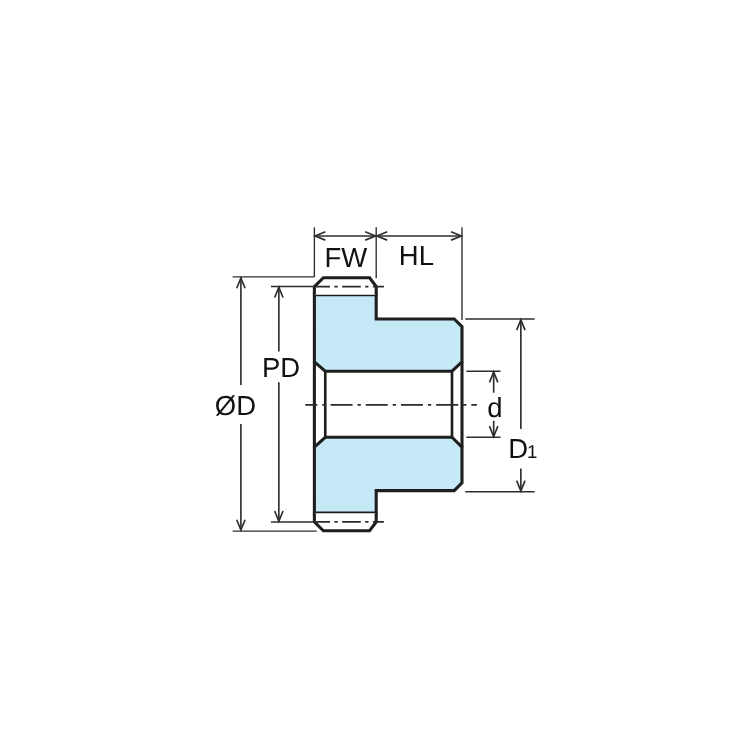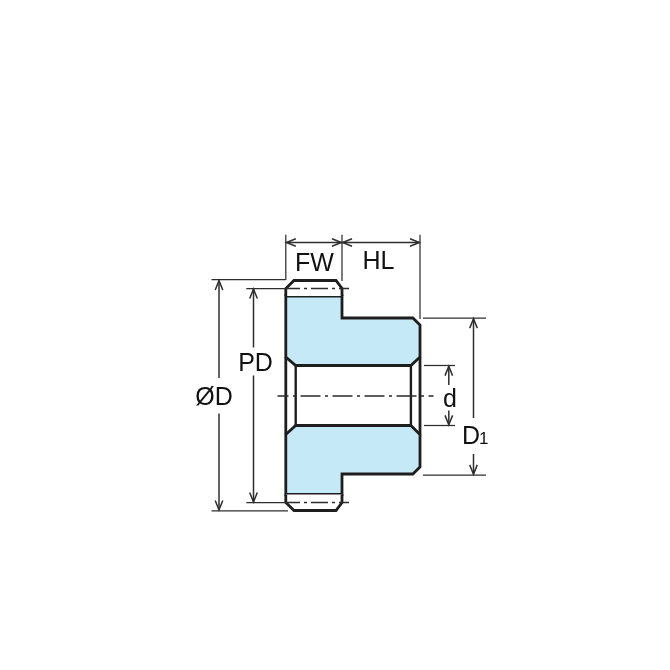--- a/index.html
+++ b/index.html
@@ -1,16 +1,16 @@
 <!DOCTYPE html>
 <html><head>
 <meta charset="utf-8">
 <style>
   html,body{margin:0;padding:0;background:#ffffff;}
-  .page{width:670px;height:510px;position:relative;background:#ffffff;overflow:hidden;margin-top:28px;}
+  .page{width:670px;height:510px;position:relative;background:#ffffff;overflow:hidden;}
   text{font-family:"Liberation Sans",sans-serif;fill:#111111;}
 </style>
 </head>
 <body>
 <div class="page">
 <svg width="670" height="670" viewBox="0 0 670 670" xmlns="http://www.w3.org/2000/svg">
 
   <rect x="0" y="0" width="670" height="670" fill="#ffffff"></rect>
 
   <path d="M285.8,268 L342,268 L342,290 L412.9,290 L420,297 L420,329 L410.9,337.5 L295.7,337.5 L285.8,329 Z" fill="#c6e9f8" stroke="#1e1e1e" stroke-width="2.8" stroke-linejoin="miter"></path>

